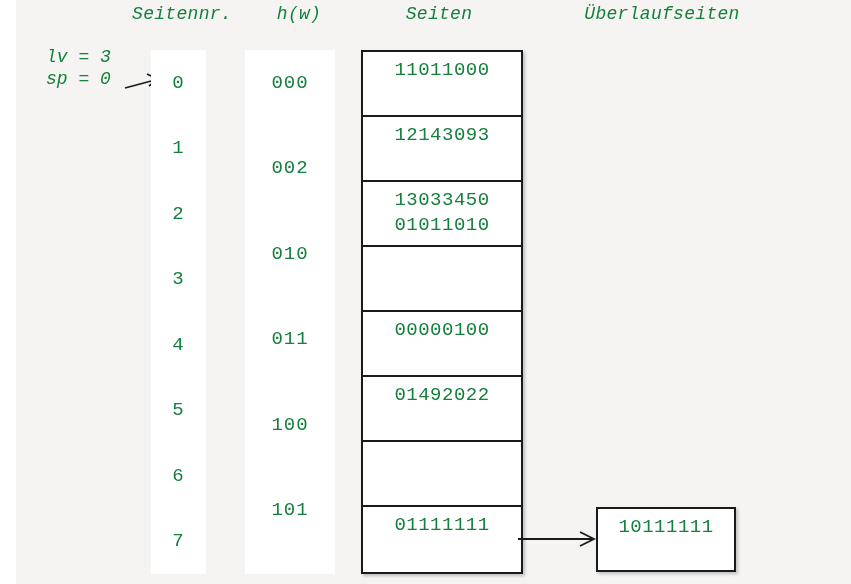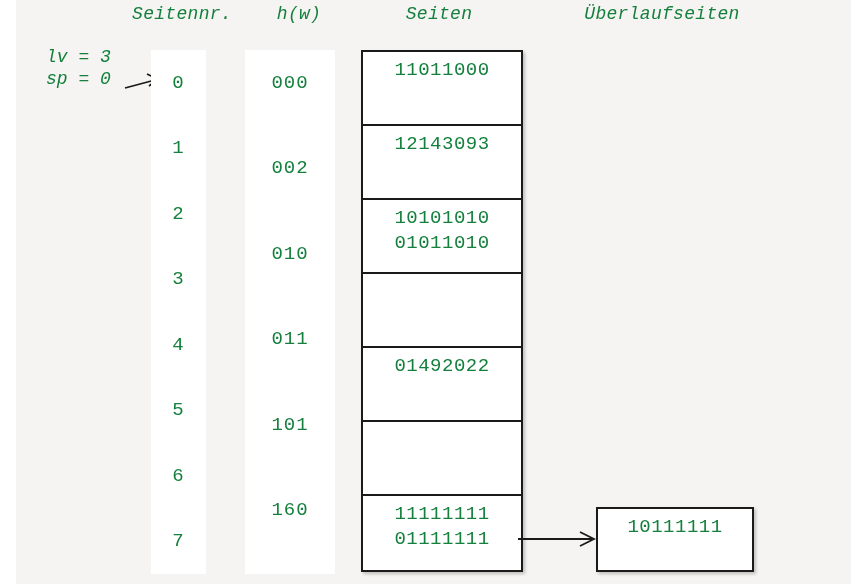--- a/index.html
+++ b/index.html
@@ -37,30 +37,30 @@
     display:flex; align-items:center; justify-content:center;
     font-size:19px; letter-spacing:1px;
   }
   .pagebox {
     position:absolute; left:345px; top:50px; width:158px;
     background:#ffffff;
     border:2px solid #1a1a1a;
     box-shadow:2px 2px 3px rgba(0,0,0,0.22);
   }
   .cell {
-    height:74px; box-sizing:border-box;
+    height:65px; box-sizing:border-box;
     border-bottom:2px solid #1a1a1a;
     text-align:center; padding-top:6px;
     font-size:19px; line-height:25px; letter-spacing:0.5px;
   }
   .cell:last-child { border-bottom:none; }
   .cell span { display:block; }
   .overflowbox {
     position:absolute; left:580px; top:507px;
-    width:158px; height:65px; box-sizing:border-box;
+    width:140px; height:65px; box-sizing:border-box;
     background:#ffffff;
     border:2px solid #1a1a1a;
     box-shadow:2px 2px 3px rgba(0,0,0,0.22);
     text-align:center; padding-top:6px;
     font-size:19px; line-height:25px; letter-spacing:0.5px;
   }
   .arrow-svg { position:absolute; }
 </style>
 </head>
 <body>
@@ -90,50 +90,54 @@
     <div class="rowlab">5</div>
     <div class="rowlab">6</div>
     <div class="rowlab">7</div>
   </div>
 
   <div class="strip strip-hash">
     <div class="rowlab">000</div>
     <div class="rowlab">002</div>
     <div class="rowlab">010</div>
     <div class="rowlab">011</div>
+    <div class="rowlab">100</div>
     <div class="rowlab">101</div>
     <div class="rowlab">160</div>
   </div>
 
   <div class="pagebox">
     <div class="cell">
       <span>11011000</span>
       <span></span>
     </div>
     <div class="cell">
       <span>12143093</span>
       <span></span>
     </div>
     <div class="cell">
-      <span>10101010</span>
+      <span>13033450</span>
       <span>01011010</span>
     </div>
     <div class="cell">
       <span></span>
+      <span></span>
+    </div>
+    <div class="cell">
+      <span>00000100</span>
       <span></span>
     </div>
     <div class="cell">
       <span>01492022</span>
     </div>
     <div class="cell">
       <span></span>
       <span></span>
     </div>
     <div class="cell">
-      <span>11111111</span>
       <span>01111111</span>
     </div>
   </div>
 
   <svg class="arrow-svg" style="left:501px; top:528px;" width="82" height="22" viewBox="0 0 82 22">
     <line x1="1" y1="11" x2="75" y2="11" stroke="#1a1a1a" stroke-width="1.8"></line>
     <polyline points="63,4 77,11 63,18" fill="none" stroke="#1a1a1a" stroke-width="1.8"></polyline>
   </svg>
 
   <div class="overflowbox">

